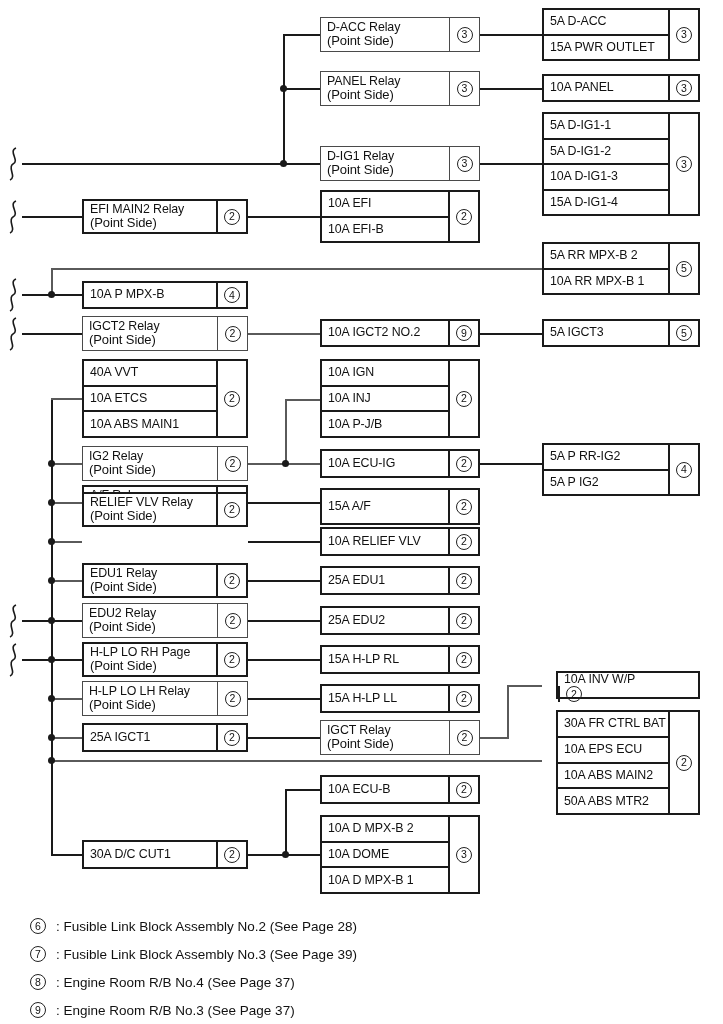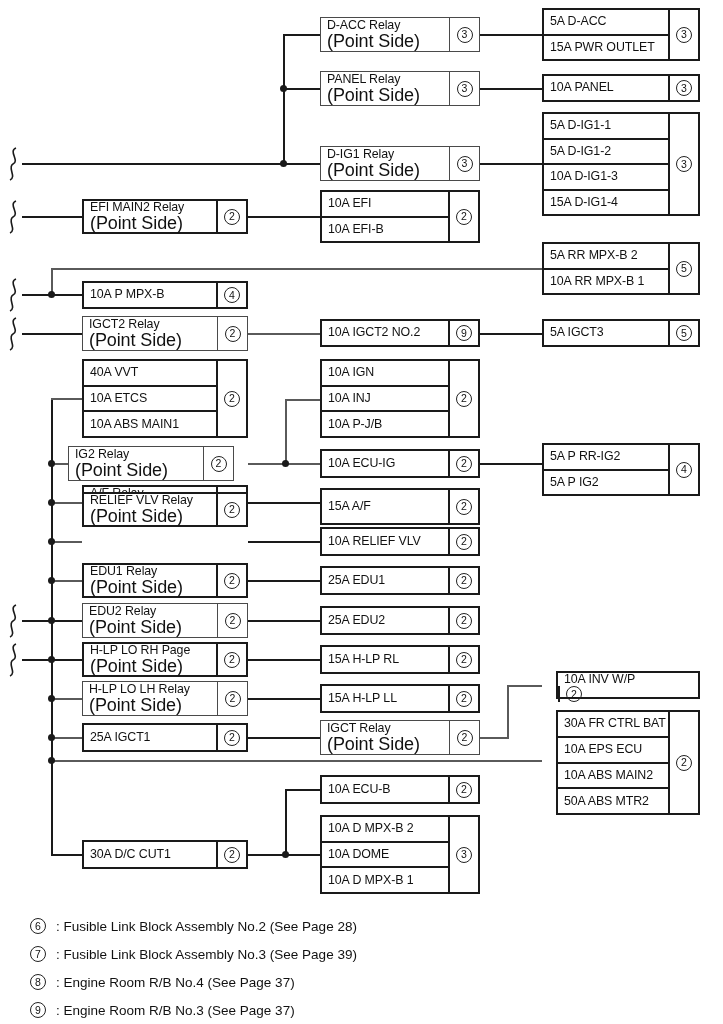--- a/index.html
+++ b/index.html
@@ -30,21 +30,21 @@
     padding-left: 6px;
     font-size: 12.4px;
     color: #111;
     letter-spacing: -0.1px;
     white-space: nowrap;
     line-height: 1.05;
     border-bottom: 2.5px solid #1a1a1a;
   }
   .box.thin .cell { border-bottom-width: 1.6px; border-bottom-color:#4a4a4a; }
   .cell:last-child { border-bottom: none; }
-  .cell .sub { display:block; font-size:18px; }
+  .cell .sub { display:block; font-size:13px; }
   .cell.two { flex-direction: column; align-items: flex-start; justify-content: center; }
 
   .refcell {
     width: 30px;
     border-left: 2.5px solid #1a1a1a;
     display: flex; align-items: center; justify-content: center;
     font-size: 12px; color:#111;
   }
   .box.thin .refcell { border-left-width: 1.6px; border-left-color:#4a4a4a; }
   .circnum {
@@ -320,21 +320,21 @@
     <div class="cells">
       <div class="cell">10A IGN</div>
       <div class="cell">10A INJ</div>
       <div class="cell">10A P-J/B</div>
     </div>
     <div class="refcell">
         <span class="circnum">2</span>
       </div>
   </div>
 
-  <div class="box thin" style="left:68px; top:446px; width:166px; height:35px;">
+  <div class="box thin" style="left:82px; top:446px; width:166px; height:35px;">
     <div class="cells">
         <div class="cell two">
       <span>IG2 Relay</span>
       <span class="sub">(Point Side)</span>
     </div>
       </div>
     <div class="refcell">
         <span class="circnum">2</span>
       </div>
   </div>

